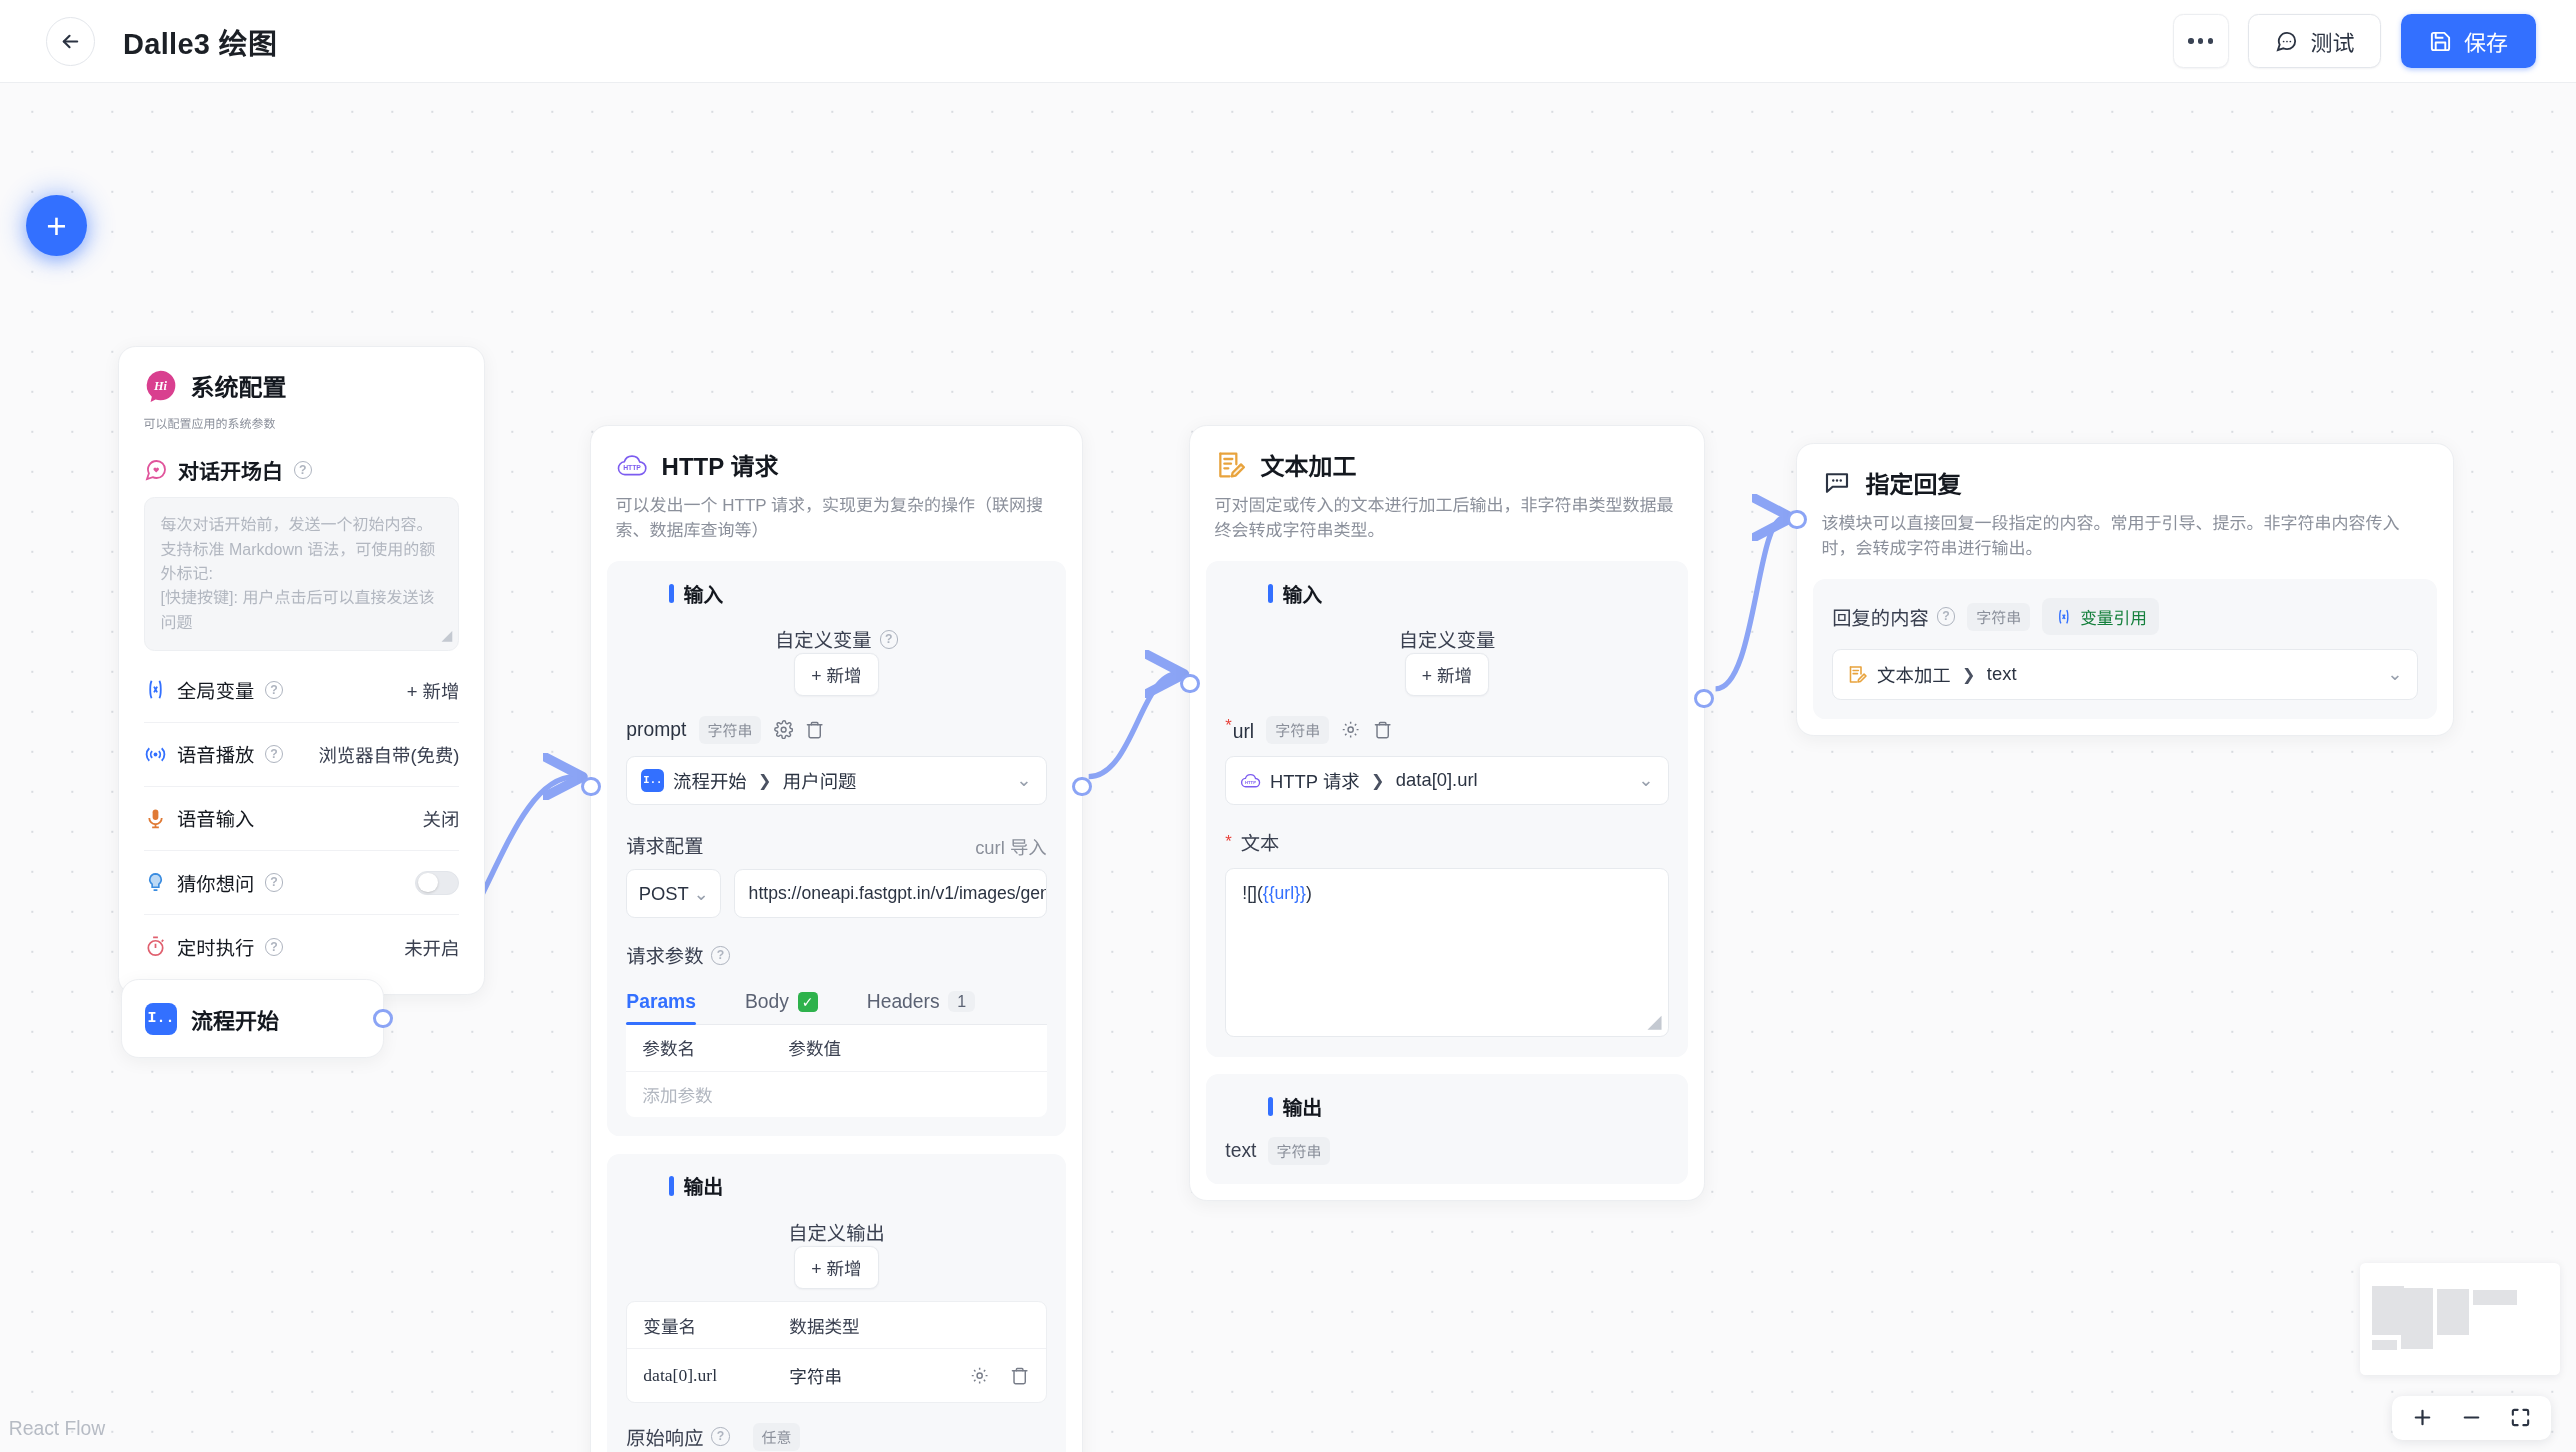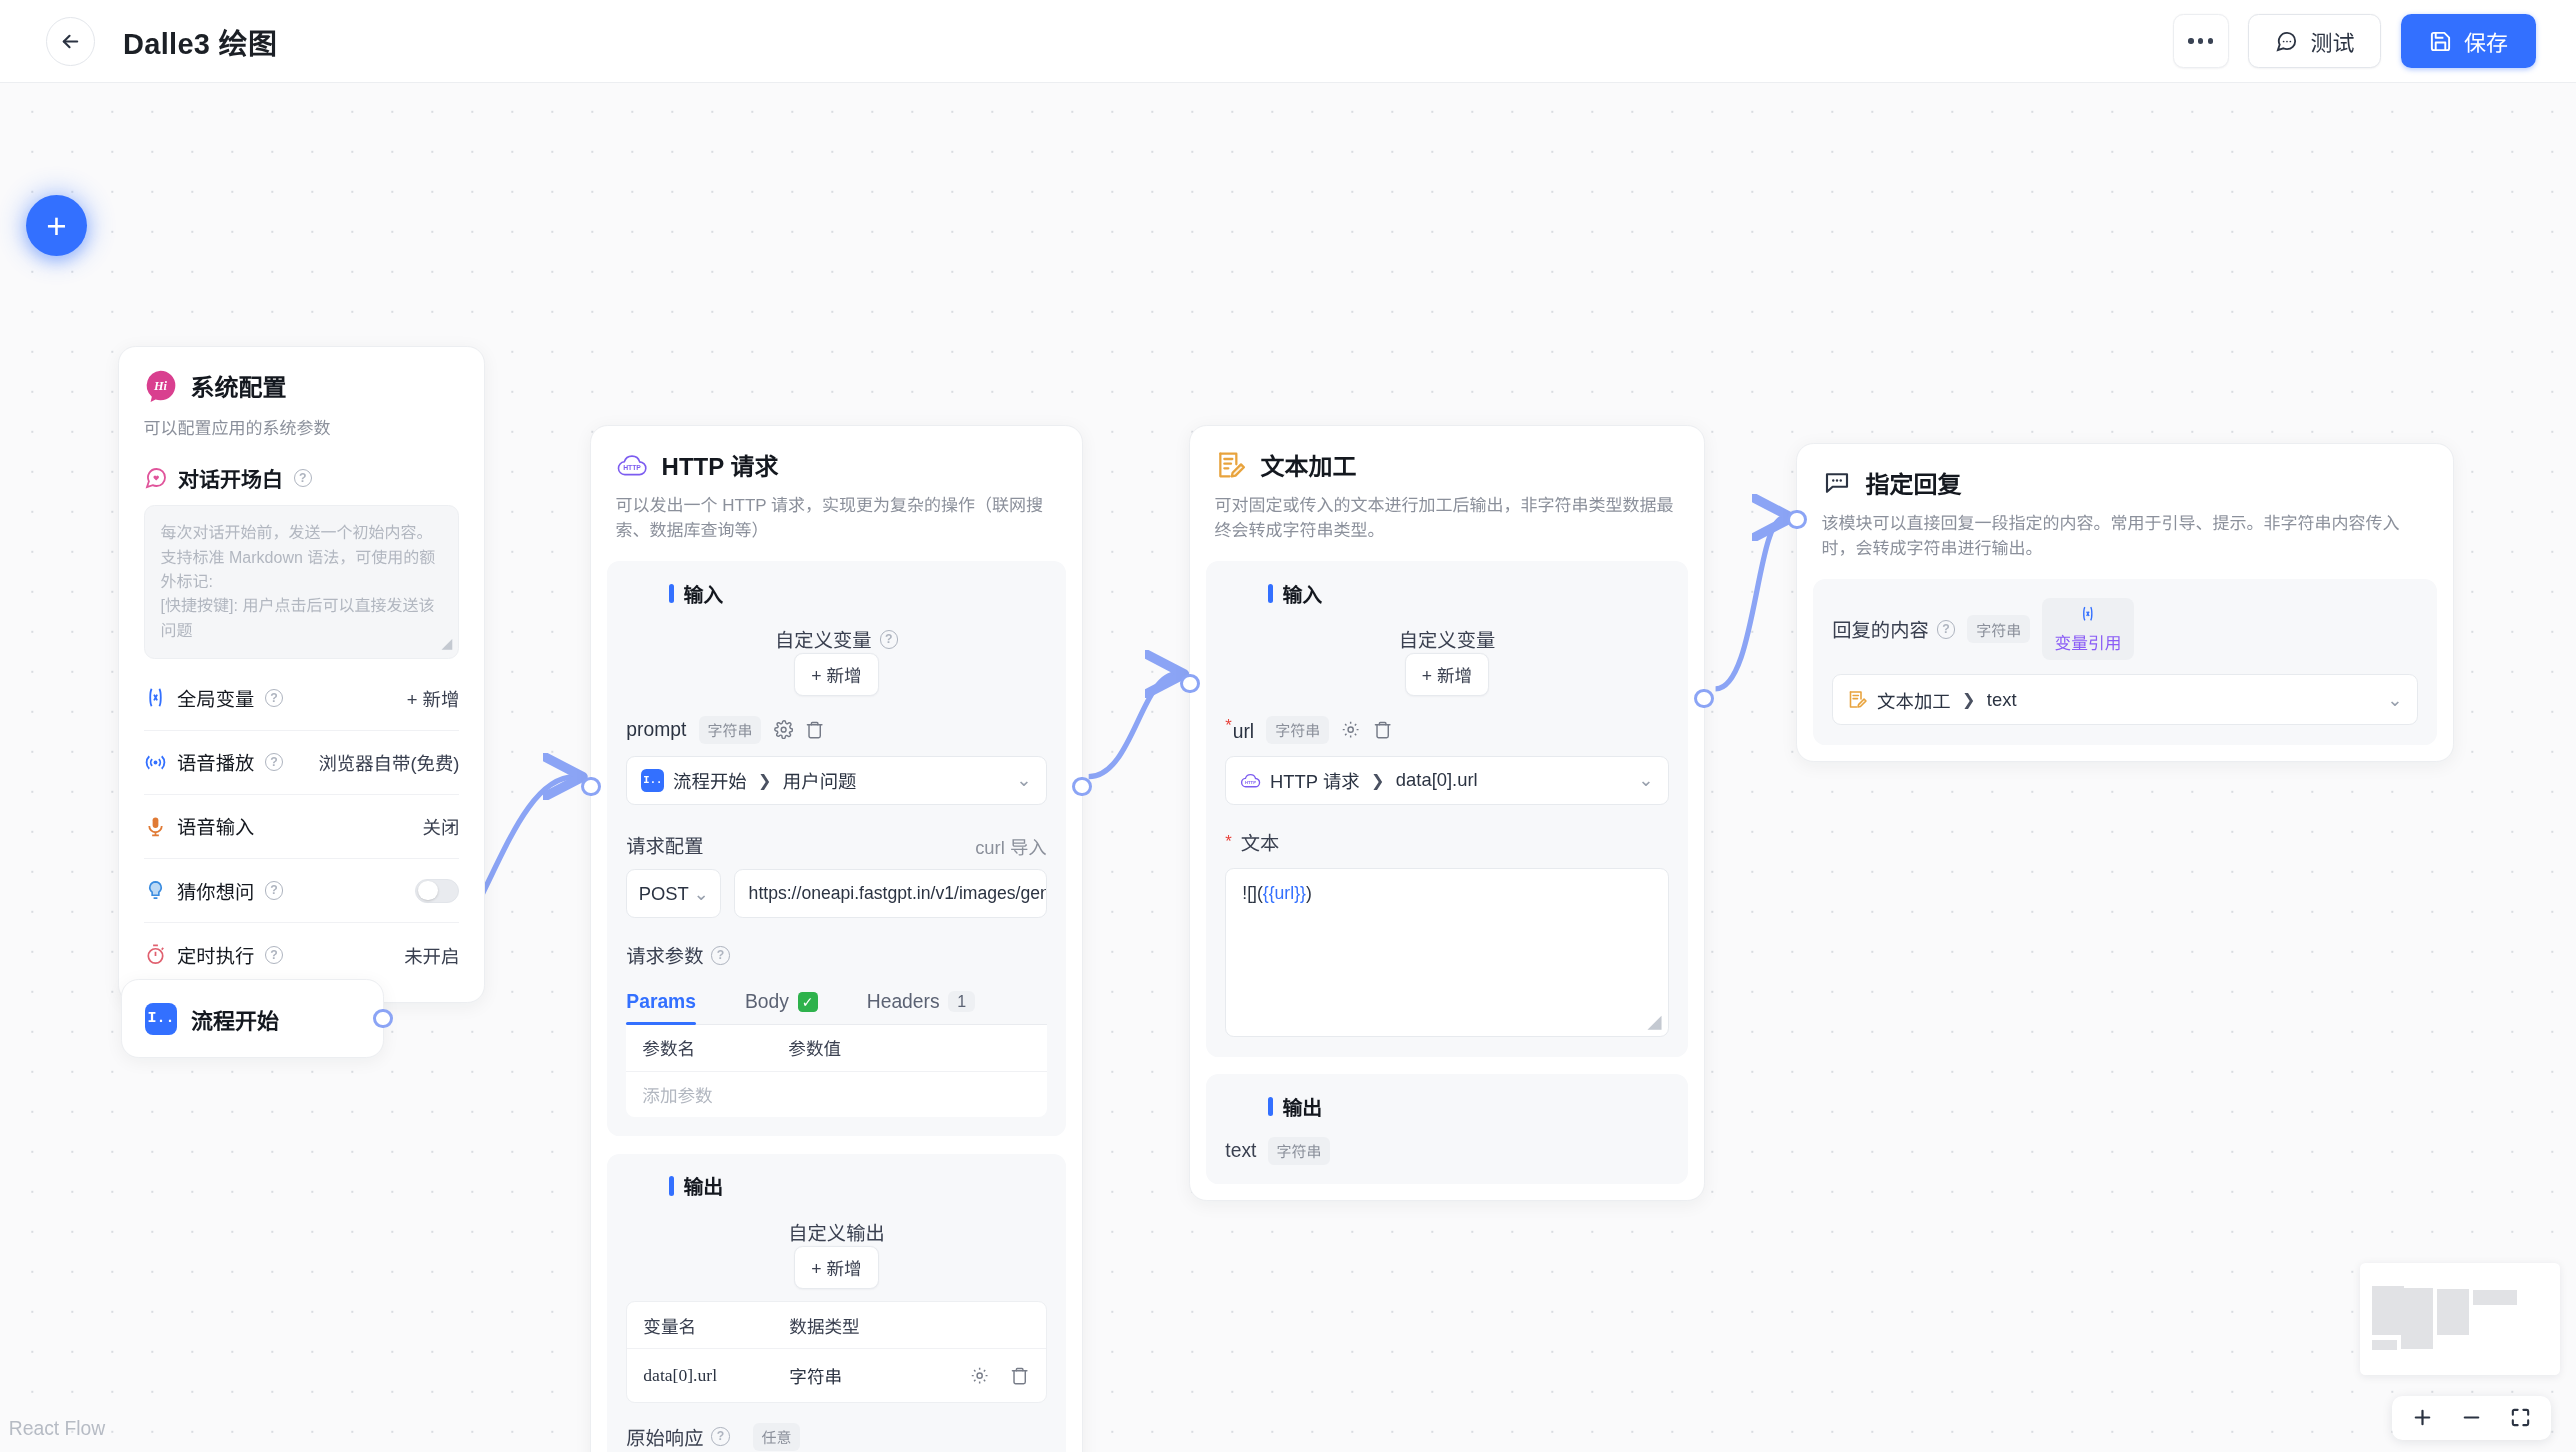--- a/index.html
+++ b/index.html
@@ -142,21 +142,21 @@
     display: flex; align-items: center; gap: 8.8px;
     font-size: 18.4px; color: #2b3342; cursor: pointer;
   }
   .select-box .chev { margin-left: auto; color: #98a0ad; }
   .sep-chev { color: #4a5161; font-weight: 700; font-size: 16px; margin: 0 2.6px; }
 
   .mini-ico { width: 23px; height: 23px; border-radius: 5.3px; display:flex; align-items:center; justify-content:center; flex:none; }
 
   
   #node-system { left: 118px; top: 263px; width: 367px; }
-  .sys-sub { margin-top: 10.5px; font-size: 17px; color: #8b909b; }
+  .sys-sub { margin-top: 10.5px; font-size: 12px; color: #8b909b; }
   .sys-section-title {
     display: flex; align-items: center; gap: 10.5px;
     font-size: 21px; font-weight: 700; color: #14181f;
     margin: 24.6px 0 12.3px 0;
   }
   .opener-box {
     background: #f5f6f8; border: 0.9px solid #edeff2; border-radius: 10.5px;
     height: 154px; padding: 15px 16px; position: relative;
     font-size: 16px; color: #b2b7c0; line-height: 1.52;
   }
@@ -245,22 +245,22 @@
     position: relative; font-size: 17.6px; color: #2b3342;
     font-family: "Liberation Sans", sans-serif;
   }
   .var-hl { color: #3370ff; }
   .out-simple { display: flex; align-items: center; gap: 11.4px; margin-top: 16px; font-size: 19.3px; color: #3a4050; }
 
   
   #node-reply { left: 1796px; top: 360px; width: 658px; }
   .btn-varref {
     background: #eef0f3; border: none; border-radius: 8px;
-    padding: 6.1px 12.3px; font-size: 16.7px; color: #8b5cf6;
-    display: flex; align-items: center; gap: 8px; cursor: pointer; flex-direction: column;
+    padding: 6.1px 12.3px; font-size: 16.7px; color: #15803d;
+    display: flex; align-items: center; gap: 8px; cursor: pointer;
   }
 
   
   .handle {
     position: absolute; width: 19.3px; height: 19.3px; border-radius: 50%;
     background: #fff; border: 3.1px solid #8ba4f5; z-index: 30;
   }
 
   
   .minimap {

